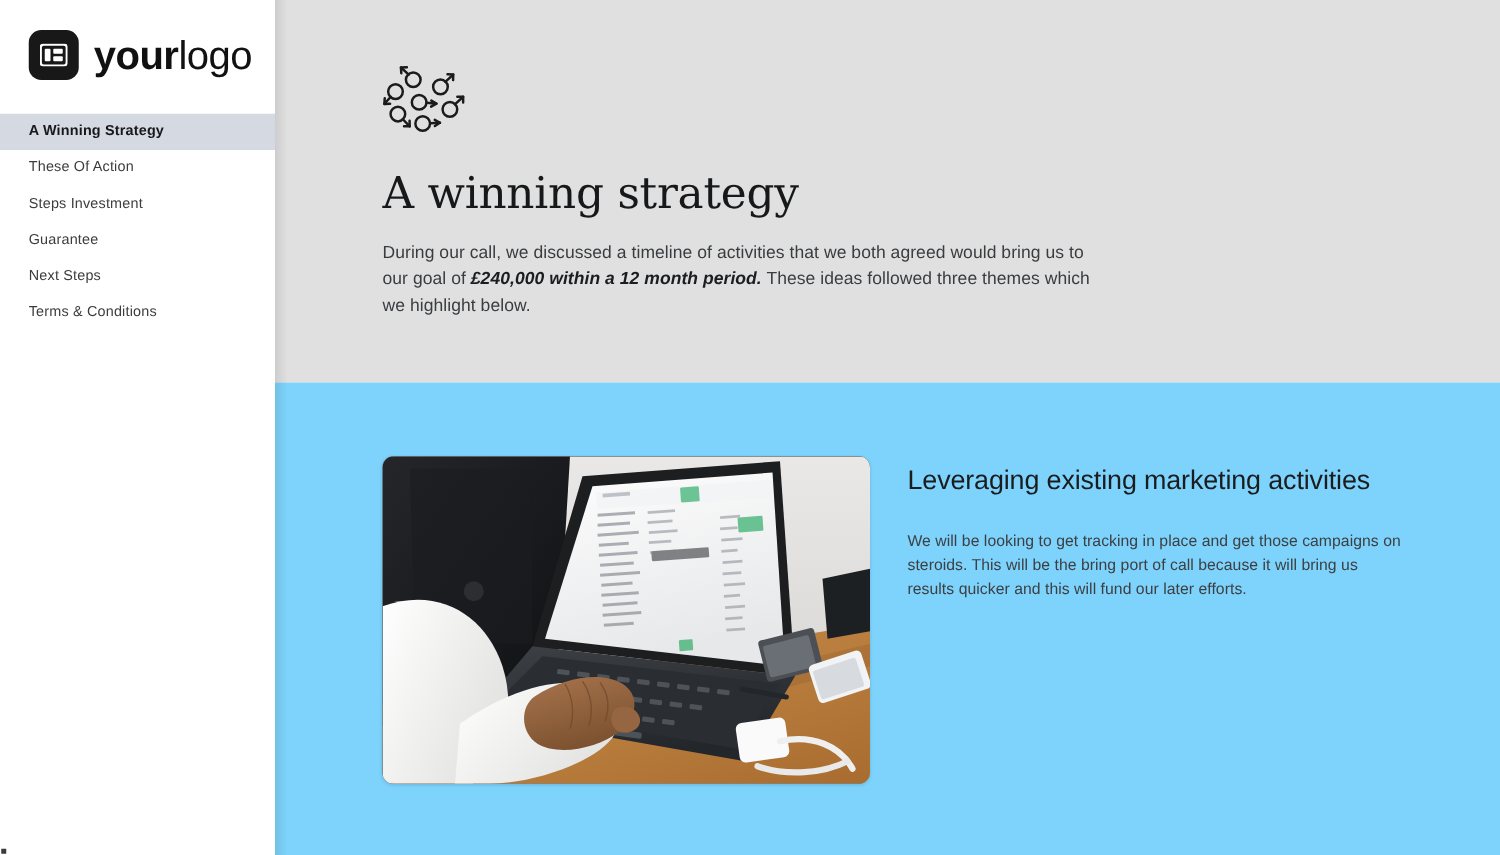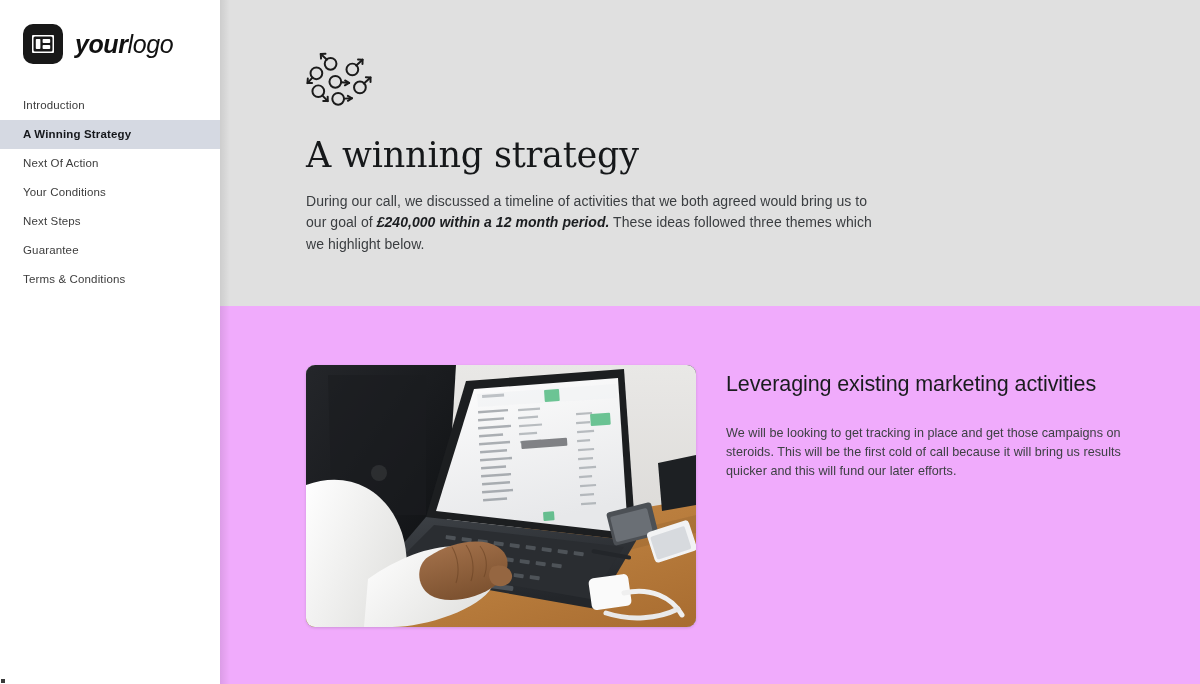--- a/index.html
+++ b/index.html
@@ -50,26 +50,25 @@
     width: 40px; height: 40px;
     border-radius: 10px;
     background: #181818;
     display: flex;
     align-items: center;
     justify-content: center;
     flex: 0 0 auto;
   }
   .brand-mark svg { display: block; }
   .brand-text {
-    font-size: 25px;
+    font-size: 32px;
     letter-spacing: -0.4px;
     color: #111111;
     line-height: 1;
     white-space: nowrap;
-    font-style: italic;
   }
   .brand-text .b-strong { font-weight: 700; }
   .brand-text .b-light  { font-weight: 400; }
 
   .nav { margin-top: 27px; }
   .nav-item {
     display: block;
     height: 29px;
     line-height: 29px;
     padding: 0 16px 0 23px;
@@ -122,21 +121,21 @@
     font-style: italic;
     color: #1b1d20;
   }
 
   
   .content {
     position: absolute;
     left: 220px; top: 306px;
     width: 980px;
     height: 378px;
-    background: #f0abfc;
+    background: #7dd3fc;
     z-index: 5;
   }
   .content-row {
     display: flex;
     align-items: flex-start;
     gap: 30px;
     padding: 59px 0 0 86px;
   }
 
   .media-card {
@@ -192,26 +191,25 @@
           <rect x="10.6" y="4" width="7.6" height="4" rx="0.8" fill="#ffffff"></rect>
           <rect x="10.6" y="10" width="7.6" height="4" rx="0.8" fill="#ffffff"></rect>
         </svg>
       </span>
       <span class="brand-text">
         <span class="b-strong">your</span><span class="b-light">logo</span>
       </span>
     </div>
 
     <nav class="nav">
-      <a class="nav-item">Introduction</a>
       <a class="nav-item is-active">A Winning Strategy</a>
-      <a class="nav-item">Next Of Action</a>
-      <a class="nav-item">Your Conditions</a>
+      <a class="nav-item">These Of Action</a>
+      <a class="nav-item">Steps Investment</a>
+      <a class="nav-item">Guarantee</a>
       <a class="nav-item">Next Steps</a>
-      <a class="nav-item">Guarantee</a>
       <a class="nav-item">Terms &amp; Conditions</a>
     </nav>
   </aside>
   <div class="sidebar-shadow"></div>
 
   <section class="hero">
     <div class="hero-inner">
 
       <svg class="hero-icon" viewBox="0 0 74 62" aria-hidden="true">
         <g fill="none" stroke="#1b1b1b" stroke-width="2.1" stroke-linecap="round" stroke-linejoin="round">
@@ -392,21 +390,21 @@
           <rect x="282" y="214" width="40" height="32" rx="5" fill="#fafafa" transform="rotate(-8 282 214)"></rect>
           <path d="M318 228 C344 222 366 232 376 250" stroke="#efefef" stroke-width="5" fill="none" stroke-linecap="round"></path>
           <path d="M300 248 C324 256 352 254 372 244" stroke="#e9e9e9" stroke-width="5" fill="none" stroke-linecap="round"></path>
 
           <path d="M352 98 L390 90 L390 140 L356 146 Z" fill="#1d2023"></path>
         </svg>
       </figure>
 
       <div class="content-text">
         <h2 class="content-title">Leveraging existing marketing activities</h2>
-        <p class="content-para">We will be looking to get tracking in place and get those campaigns on steroids. This will be the first cold of call because it will bring us results quicker and this will fund our later efforts.</p>
+        <p class="content-para">We will be looking to get tracking in place and get those campaigns on steroids. This will be the bring port of call because it will bring us results quicker and this will fund our later efforts.</p>
       </div>
 
     </div>
   </section>
 
   <span class="corner-dot"></span>
 
 </div>
 
 </body></html>

